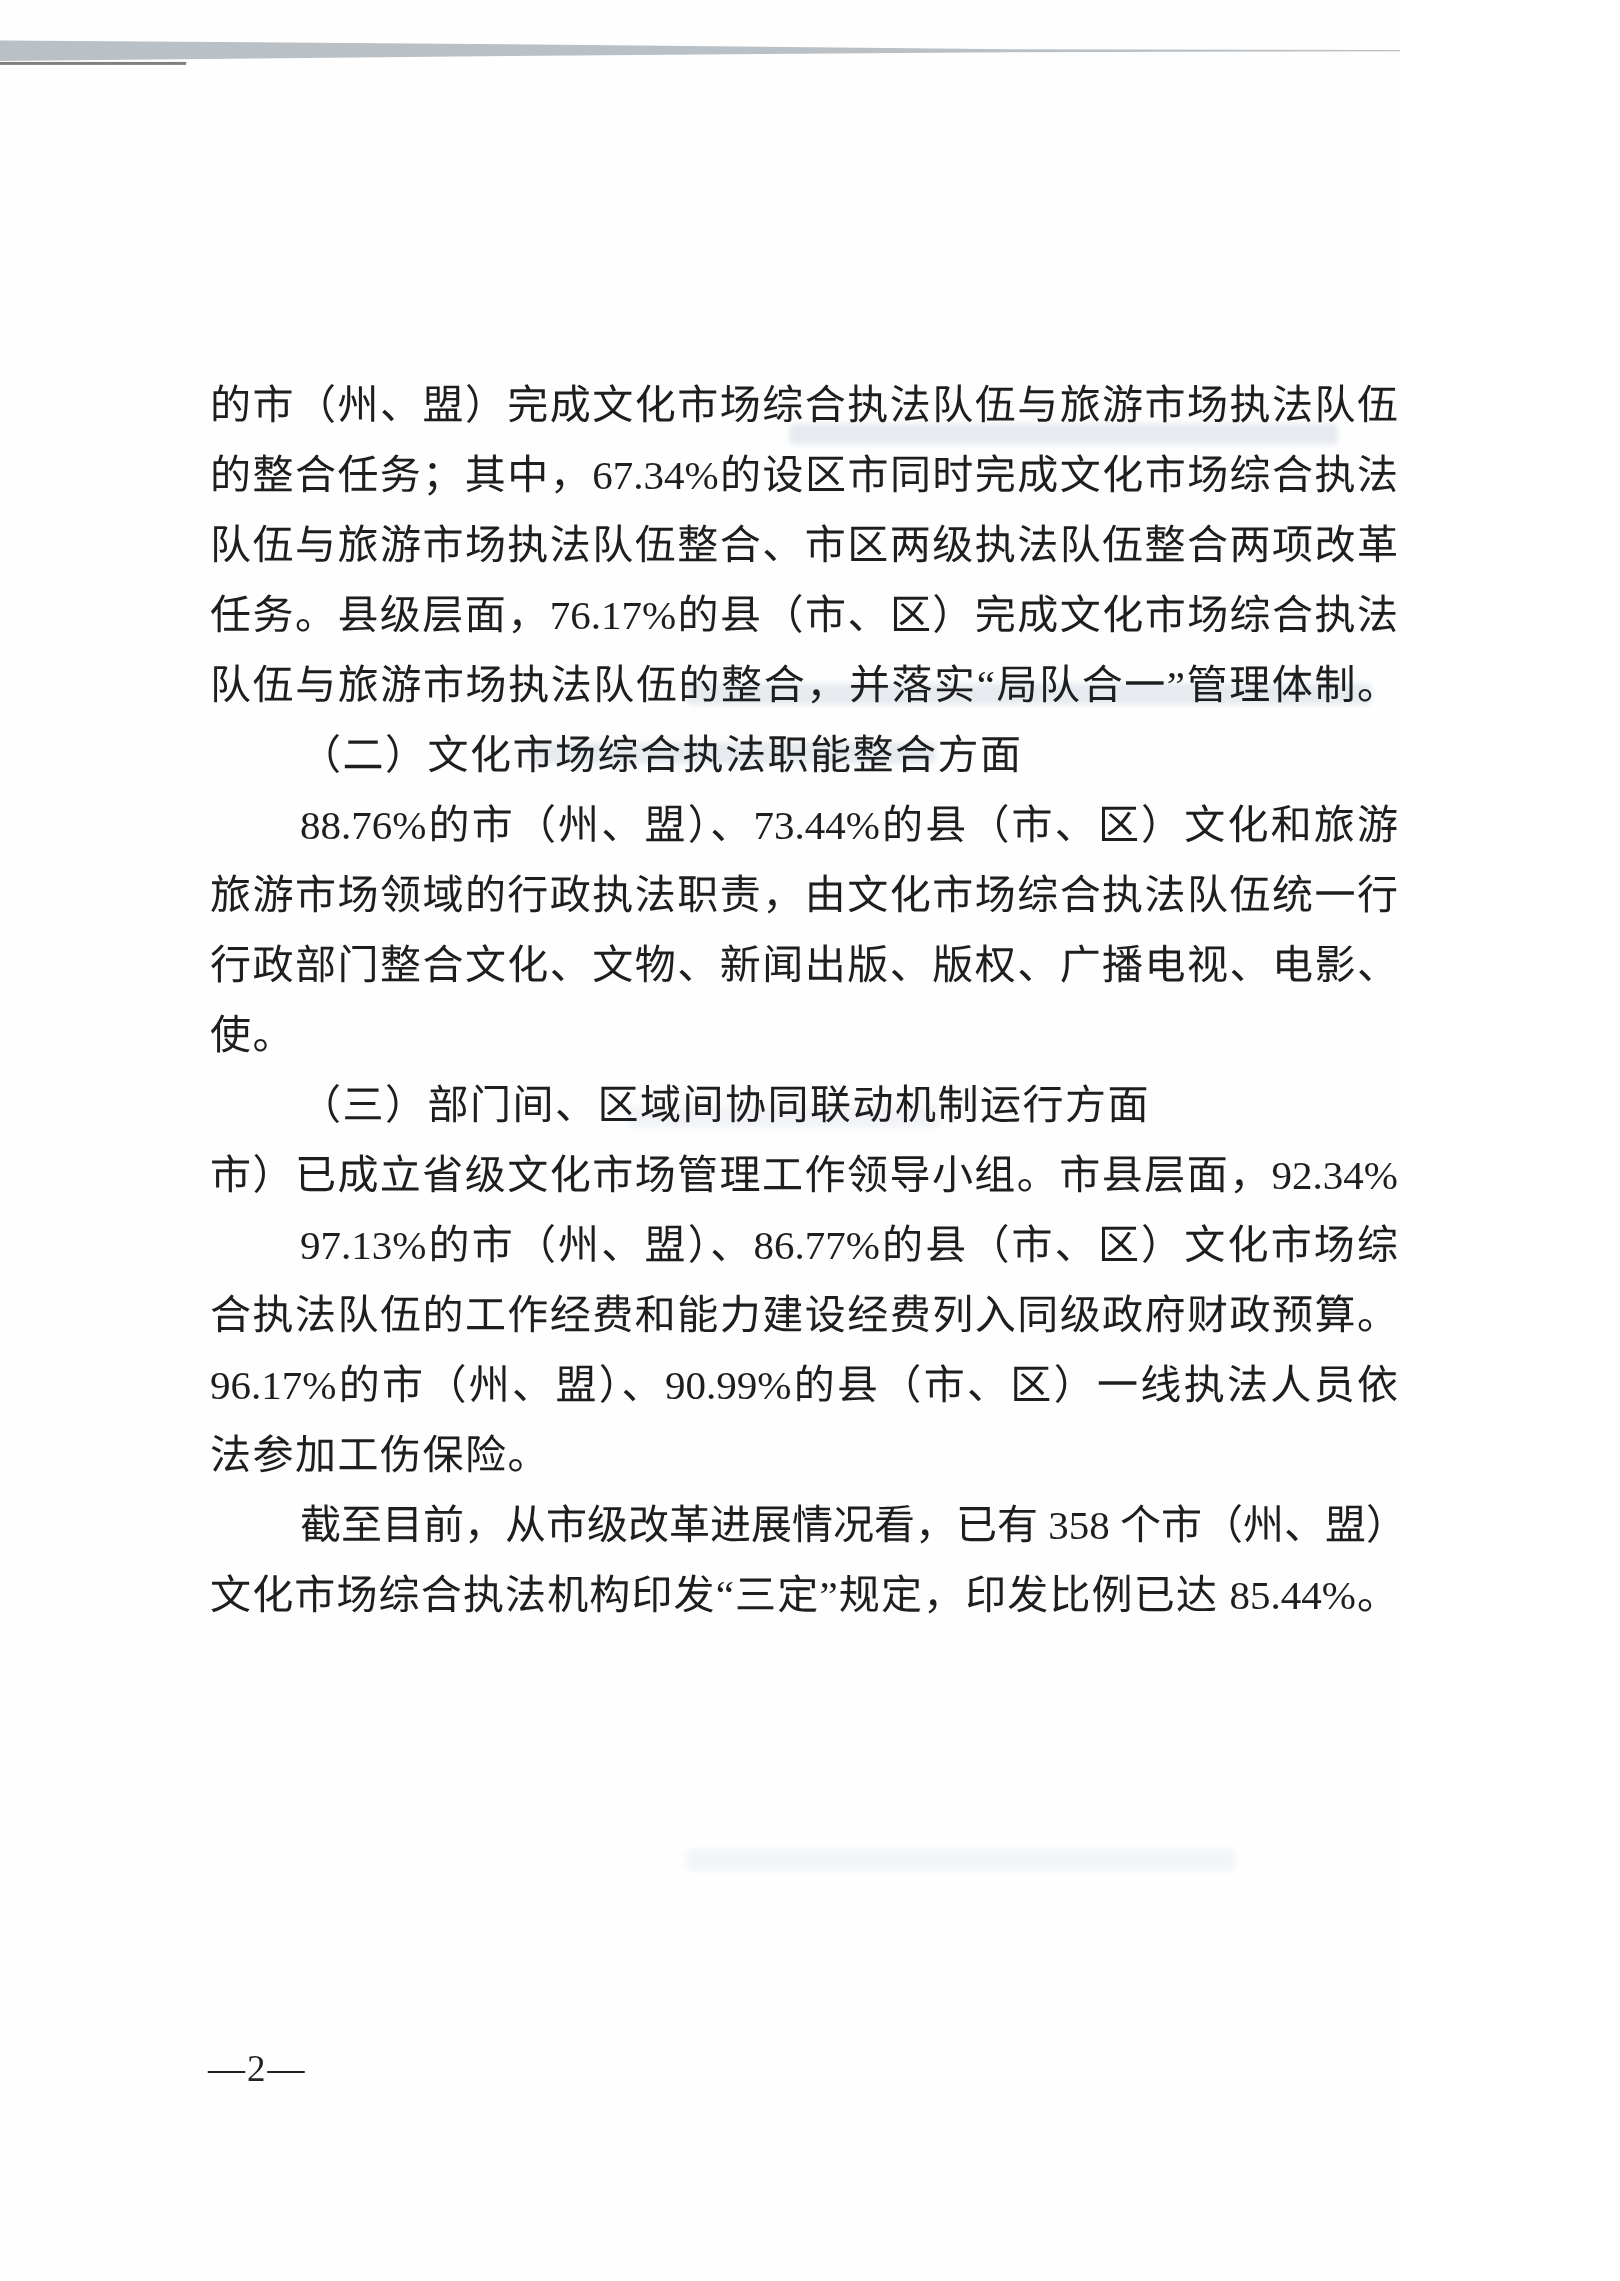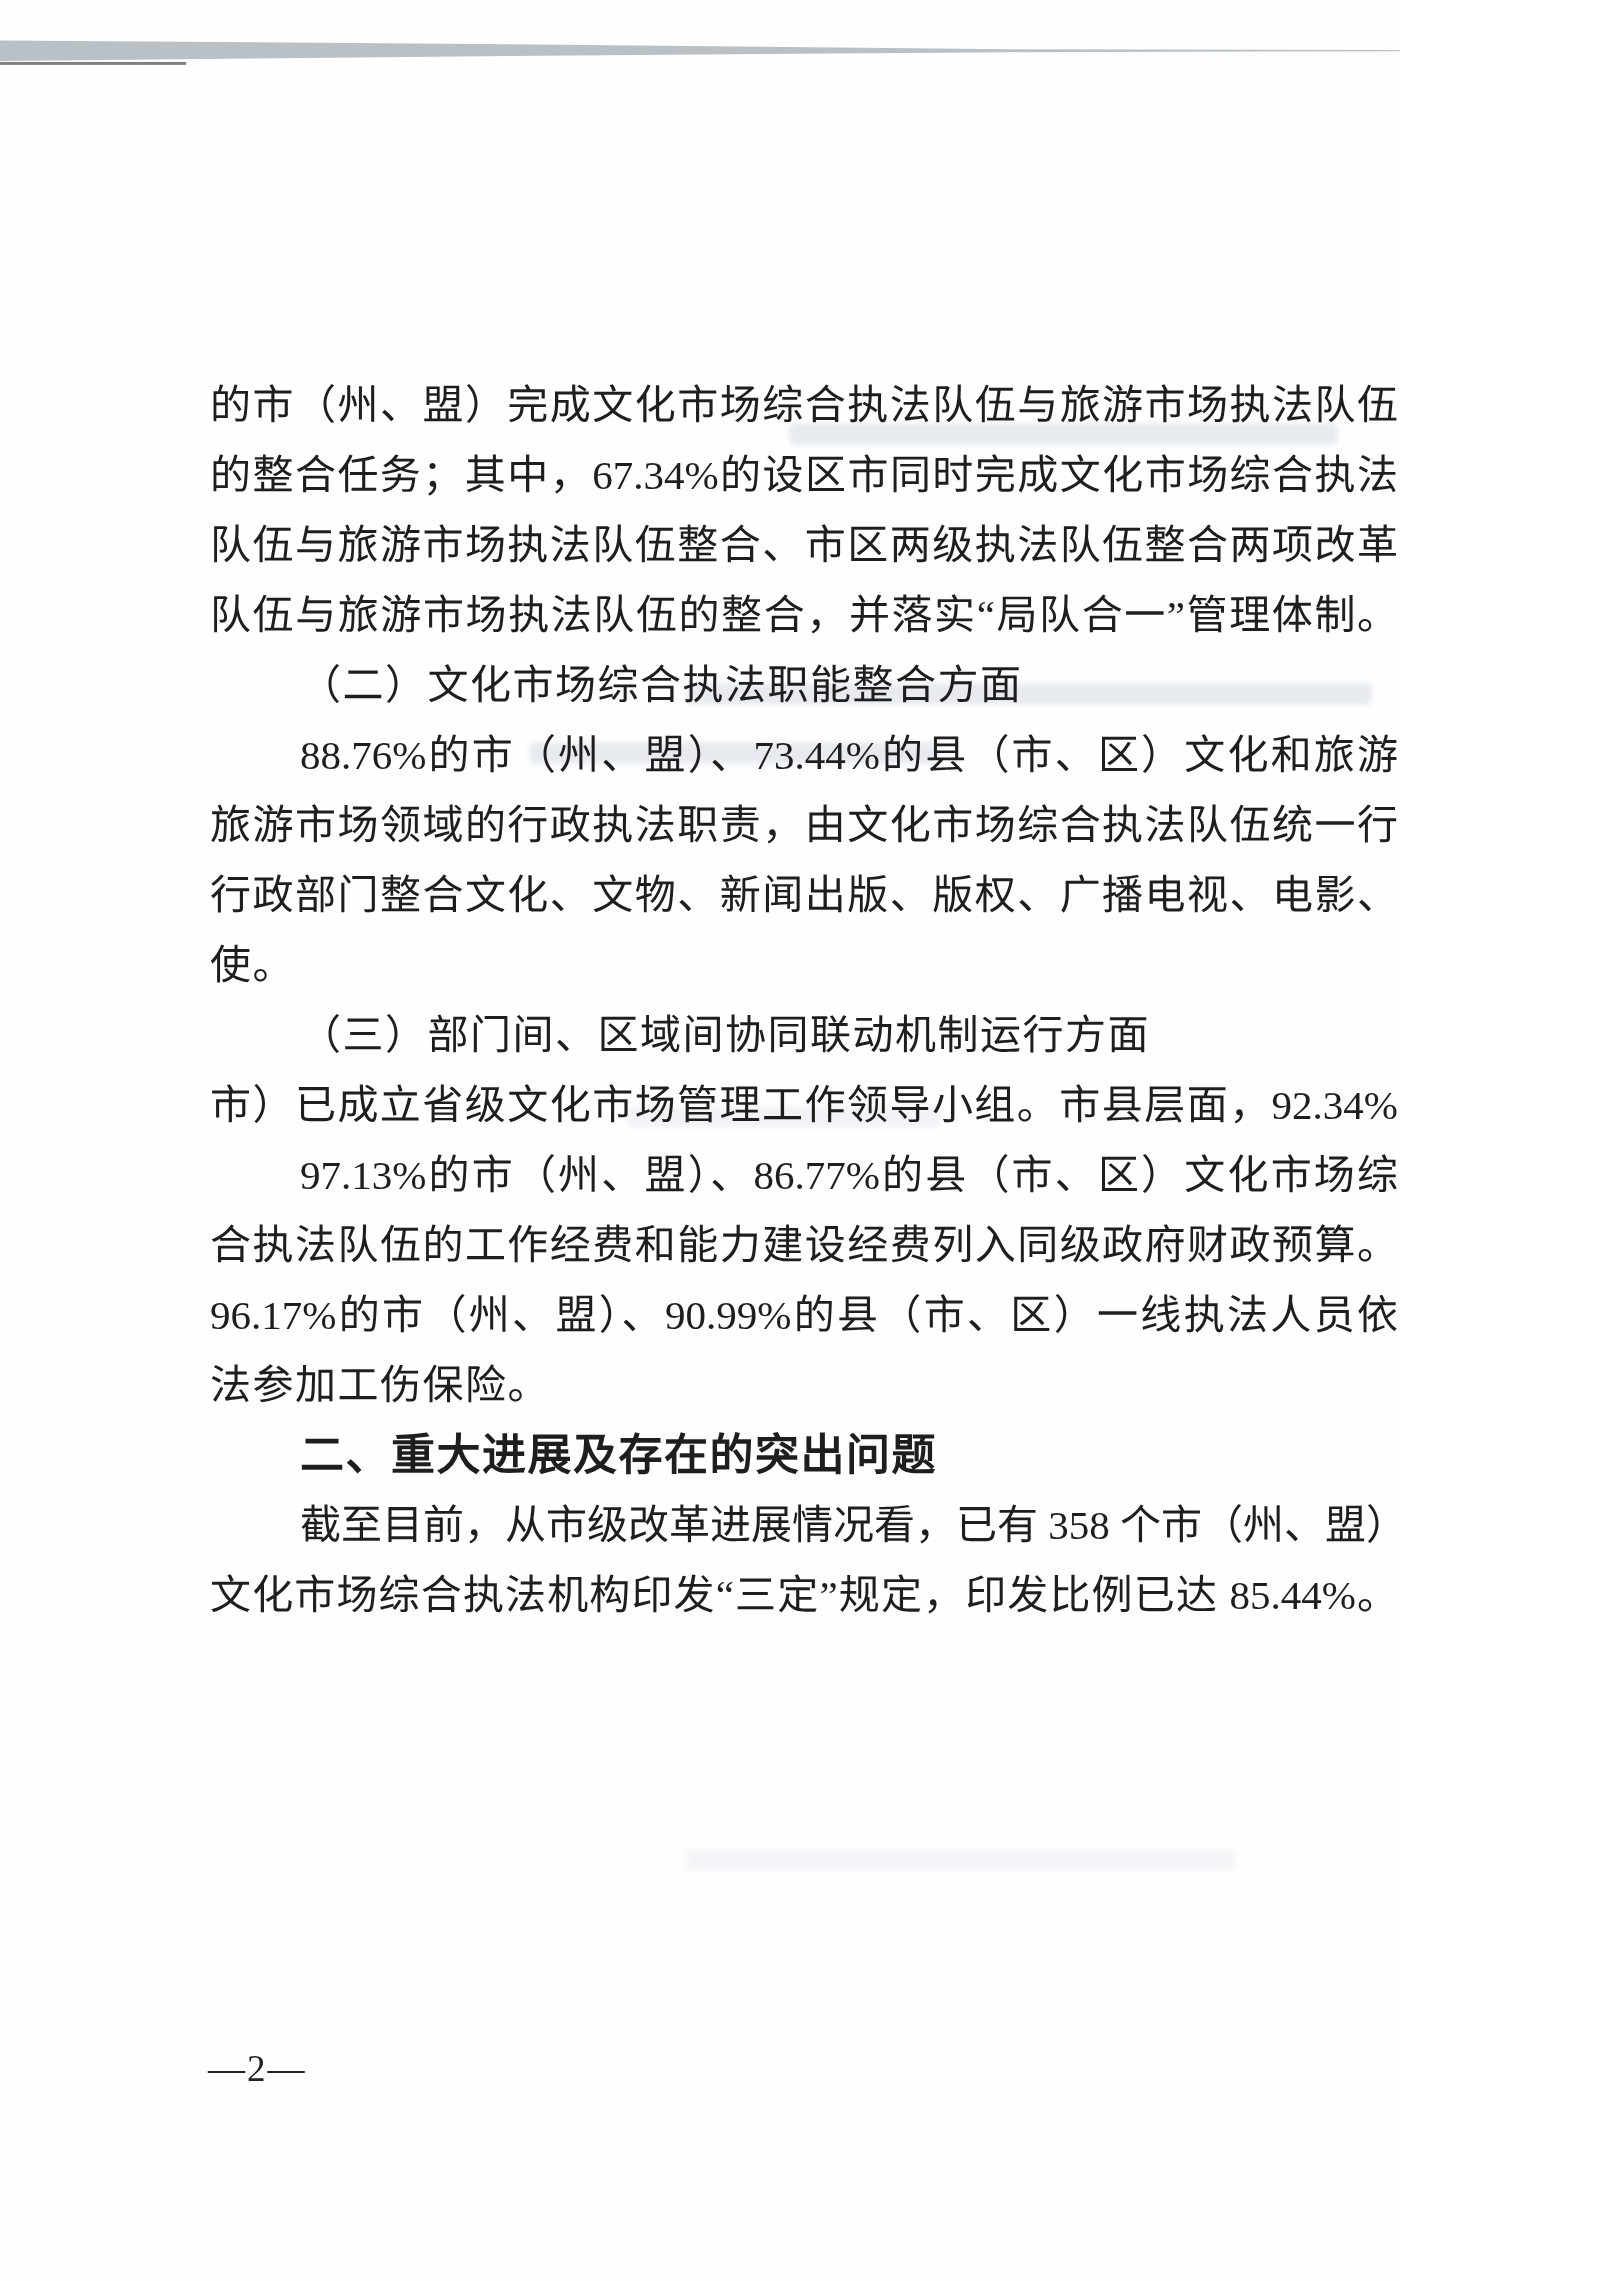--- a/index.html
+++ b/index.html
@@ -84,33 +84,33 @@
   <div class="ghost g1"></div>
   <div class="ghost g2"></div>
   <div class="ghost g3"></div>
   <div class="ghost g4"></div>
   <div class="ghost g5"></div>
 
   <div class="body-col" style="color: rgb(30, 30, 30);">
       <div class="line body justify">的市（州、盟）完成文化市场综合执法队伍与旅游市场执法队伍</div>
       <div class="line body justify">的整合任务；其中，67.34%的设区市同时完成文化市场综合执法</div>
       <div class="line body justify">队伍与旅游市场执法队伍整合、市区两级执法队伍整合两项改革</div>
+      <div class="line body justify">任务。县级层面，76.17%的县（市、区）完成文化市场综合执法</div>
       <div class="line body justify">队伍与旅游市场执法队伍的整合，并落实“局队合一”管理体制。</div>
       <div class="line body indent">（二）文化市场综合执法职能整合方面</div>
       <div class="line body indent justify">88.76%的市（州、盟）、73.44%的县（市、区）文化和旅游</div>
       <div class="line body justify">旅游市场领域的行政执法职责，由文化市场综合执法队伍统一行</div>
       <div class="line body justify">行政部门整合文化、文物、新闻出版、版权、广播电视、电影、</div>
       <div class="line body">使。</div>
       <div class="line body indent">（三）部门间、区域间协同联动机制运行方面</div>
       <div class="line body justify">市）已成立省级文化市场管理工作领导小组。市县层面，92.34%</div>
       <div class="line body indent justify">97.13%的市（州、盟）、86.77%的县（市、区）文化市场综</div>
       <div class="line body justify">合执法队伍的工作经费和能力建设经费列入同级政府财政预算。</div>
       <div class="line body justify">96.17%的市（州、盟）、90.99%的县（市、区）一线执法人员依</div>
       <div class="line body">法参加工伤保险。</div>
-      <div class="line heading indent">二、重大进展及存在的突出问题</div>
       <div class="line body indent justify">截至目前，从市级改革进展情况看，已有 358 个市（州、盟）</div>
       <div class="line body justify">文化市场综合执法机构印发“三定”规定，印发比例已达 85.44%。</div>
     </div>
 
   <div class="page-number">—2—</div>
 
 </div>
 
 
 </body></html>

